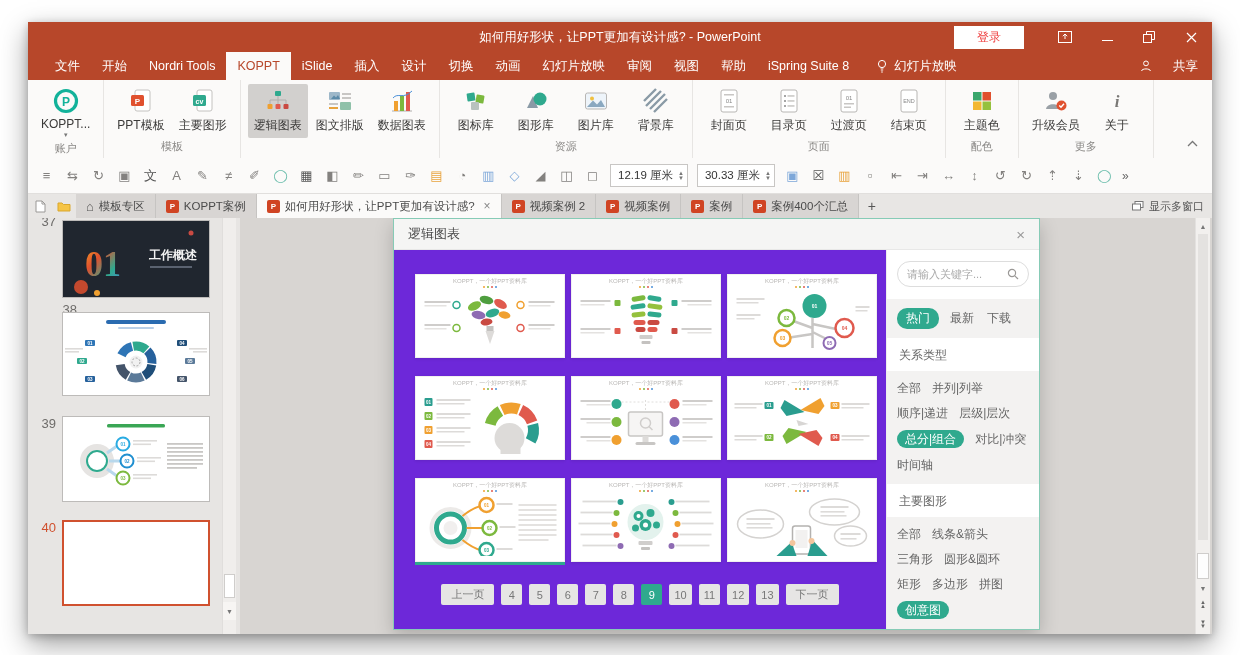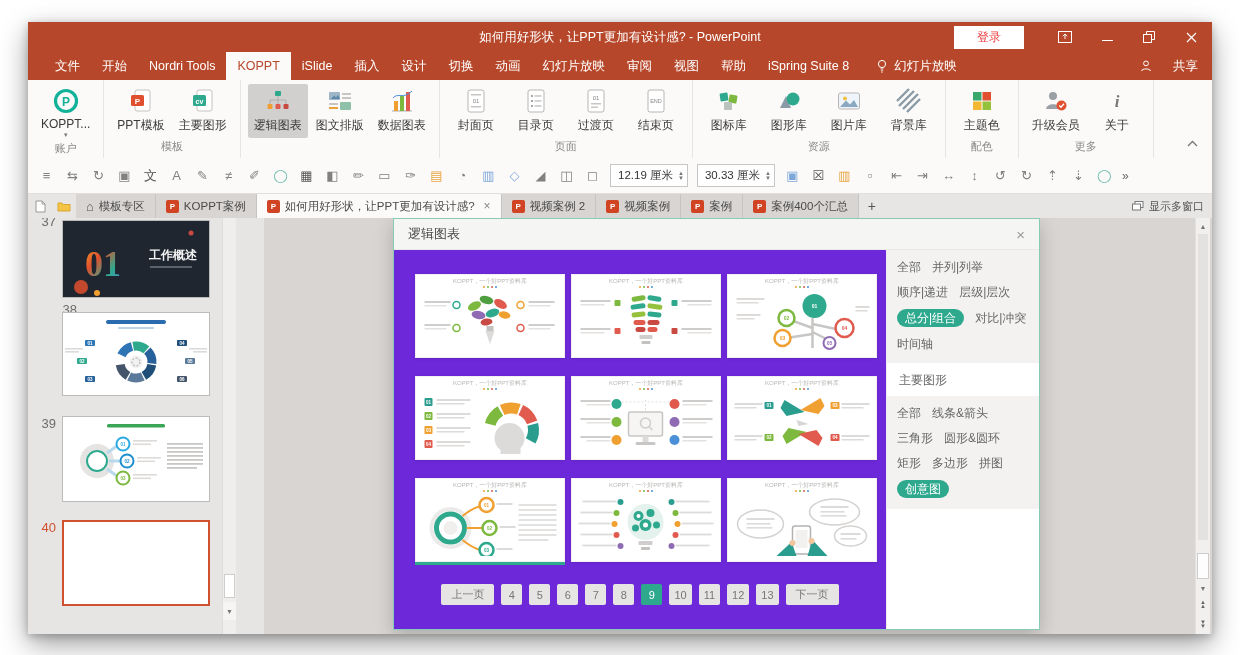--- a/index.html
+++ b/index.html
@@ -48,21 +48,21 @@
   .dticon-ppt{width:13px;height:13px;background:#d04423;color:#fff;font-size:8px;font-weight:bold;display:flex;align-items:center;justify-content:center;border-radius:2px;flex:0 0 auto;}
   .dticon-home{font-size:13px;color:#555;}
   .dtab-close{margin-left:4px;color:#888;font-size:12px;}
   .dt-plus{width:26px;display:flex;align-items:center;justify-content:center;color:#555;font-size:14px;}
   .dt-right{position:absolute;right:8px;top:0;height:24px;display:flex;align-items:center;gap:5px;color:#555;}
 
   
   .workspace{position:absolute;left:0;top:196px;right:0;bottom:0;background:#d8d5d2;overflow:hidden;}
 
   
-  .slidepanel{position:absolute;left:0;top:0;bottom:0;width:212px;background:#e7e5e3;padding-left:24px;}
+  .slidepanel{position:absolute;left:0;top:0;bottom:0;width:212px;background:#e7e5e3;}
   .slide-num{position:absolute;left:6px;width:22px;text-align:right;font-size:13px;color:#6e6c6a;}
   .slide-num.sel{color:#d0512f;}
   .thumb{position:absolute;left:34px;width:148px;background:#fff;border:1px solid #bdbbb9;box-sizing:border-box;overflow:hidden;}
   .thumb.sel{border:2px solid #d0512f;}
   .pscroll{position:absolute;left:194px;top:0;bottom:0;width:13px;background:#f0eeec;border-left:1px solid #e0dedc;}
   .pscroll .pthumb{position:absolute;left:1px;right:1px;bottom:36px;height:22px;background:#fff;border:1px solid #cfcdcb;}
   .pscroll .parrow{position:absolute;left:0;right:0;bottom:14px;height:18px;display:flex;align-items:center;justify-content:center;font-size:7px;color:#777;background:#f7f5f3;}
 
   
   .dialog{position:absolute;left:365px;top:0;width:647px;height:412px;background:#fff;border:1px solid #86cbb6;box-shadow:0 6px 18px rgba(0,0,0,.2);box-sizing:border-box;}
@@ -253,20 +253,63 @@
           </span>
           <span>数据图表</span>
         </div>
       </div>
     </div>
 
     <div class="rgroup">
       <div class="rbuttons">
         <div class="rbtn">
           <span class="ricon">
+            <svg width="26" height="26" viewBox="0 0 26 26">
+                  <rect x="4" y="5" width="8" height="8" rx="1" fill="#2fa98e" transform="rotate(-8 8 9)"></rect>
+                  <rect x="13" y="7" width="8" height="8" rx="1" fill="#7cb93e" transform="rotate(10 17 11)"></rect>
+                  <rect x="8" y="14" width="8" height="8" rx="1" fill="#b9c2bf"></rect>
+                </svg>
+          </span>
+          <span>图标库</span>
+        </div>
+        <div class="rbtn">
+          <span class="ricon">
+            <svg width="26" height="26" viewBox="0 0 26 26">
+                  <path d="M4 20 L10 8 L15 20 Z" fill="#8a9aa6"></path>
+                  <circle cx="17" cy="11" r="6.5" fill="#2fa98e"></circle>
+                </svg>
+          </span>
+          <span>图形库</span>
+        </div>
+        <div class="rbtn">
+          <span class="ricon">
+            <svg width="26" height="26" viewBox="0 0 26 26">
+                  <rect x="2.5" y="5" width="21" height="16" rx="2" fill="#eef4fa" stroke="#b8b6b4"></rect>
+                  <circle cx="9" cy="10.5" r="2" fill="#f0c040"></circle>
+                  <path d="M4 19 L10 12.5 L14 16.5 L18 12 L22 19 Z" fill="#8aa8c0"></path>
+                </svg>
+          </span>
+          <span>图片库</span>
+        </div>
+        <div class="rbtn">
+          <span class="ricon">
+            <svg width="26" height="26" viewBox="0 0 26 26">
+                  <path d="M3 18 L18 3 M7 21 L22 6 M11 24 L24 11 M1 13 L13 1" stroke="#8a9aa6" stroke-width="2.4"></path>
+                </svg>
+          </span>
+          <span>背景库</span>
+        </div>
+      </div>
+      <div class="rgroup-label">资源</div>
+    </div>
+
+    <div class="rgroup">
+      <div class="rbuttons">
+        <div class="rbtn">
+          <span class="ricon">
             <svg width="22" height="26" viewBox="0 0 22 26">
                   <rect x="3" y="2" width="16" height="22" rx="2" fill="#fff" stroke="#b8b6b4"></rect>
                   <rect x="6" y="6" width="10" height="1.5" fill="#c8c6c4"></rect>
                   <text x="11" y="15" font-size="6" fill="#888" text-anchor="middle" font-family="Liberation Sans,sans-serif">01</text>
                   <rect x="6" y="18" width="10" height="1.5" fill="#c8c6c4"></rect>
                 </svg>
           </span>
           <span>封面页</span>
         </div>
         <div class="rbtn">
@@ -298,63 +341,20 @@
           <span class="ricon">
             <svg width="22" height="26" viewBox="0 0 22 26">
                   <rect x="3" y="2" width="16" height="22" rx="2" fill="#fff" stroke="#b8b6b4"></rect>
                   <text x="11" y="14.5" font-size="5.5" fill="#888" text-anchor="middle" font-family="Liberation Sans,sans-serif">END</text>
                 </svg>
           </span>
           <span>结束页</span>
         </div>
       </div>
       <div class="rgroup-label">页面</div>
-    </div>
-
-    <div class="rgroup">
-      <div class="rbuttons">
-        <div class="rbtn">
-          <span class="ricon">
-            <svg width="26" height="26" viewBox="0 0 26 26">
-                  <rect x="4" y="5" width="8" height="8" rx="1" fill="#2fa98e" transform="rotate(-8 8 9)"></rect>
-                  <rect x="13" y="7" width="8" height="8" rx="1" fill="#7cb93e" transform="rotate(10 17 11)"></rect>
-                  <rect x="8" y="14" width="8" height="8" rx="1" fill="#b9c2bf"></rect>
-                </svg>
-          </span>
-          <span>图标库</span>
-        </div>
-        <div class="rbtn">
-          <span class="ricon">
-            <svg width="26" height="26" viewBox="0 0 26 26">
-                  <path d="M4 20 L10 8 L15 20 Z" fill="#8a9aa6"></path>
-                  <circle cx="17" cy="11" r="6.5" fill="#2fa98e"></circle>
-                </svg>
-          </span>
-          <span>图形库</span>
-        </div>
-        <div class="rbtn">
-          <span class="ricon">
-            <svg width="26" height="26" viewBox="0 0 26 26">
-                  <rect x="2.5" y="5" width="21" height="16" rx="2" fill="#eef4fa" stroke="#b8b6b4"></rect>
-                  <circle cx="9" cy="10.5" r="2" fill="#f0c040"></circle>
-                  <path d="M4 19 L10 12.5 L14 16.5 L18 12 L22 19 Z" fill="#8aa8c0"></path>
-                </svg>
-          </span>
-          <span>图片库</span>
-        </div>
-        <div class="rbtn">
-          <span class="ricon">
-            <svg width="26" height="26" viewBox="0 0 26 26">
-                  <path d="M3 18 L18 3 M7 21 L22 6 M11 24 L24 11 M1 13 L13 1" stroke="#8a9aa6" stroke-width="2.4"></path>
-                </svg>
-          </span>
-          <span>背景库</span>
-        </div>
-      </div>
-      <div class="rgroup-label">资源</div>
     </div>
 
     <div class="rgroup">
       <div class="rbuttons">
         <div class="rbtn">
           <span class="ricon">
             <svg width="24" height="24" viewBox="0 0 24 24">
                   <rect x="3" y="3" width="8.5" height="8.5" fill="#3aa76d"></rect>
                   <rect x="12.5" y="3" width="8.5" height="8.5" fill="#e0502e"></rect>
                   <rect x="3" y="12.5" width="8.5" height="8.5" fill="#f2b832"></rect>
@@ -979,21 +979,34 @@
                 <span class="pgbtn active">9</span>
                 <span class="pgbtn">10</span>
                 <span class="pgbtn">11</span>
                 <span class="pgbtn">12</span>
                 <span class="pgbtn">13</span>
                 <span class="pgbtn nav">下一页</span>
               </div>
         </div>
 
         <div class="dlg-side">
+          <div class="search-box">
+            <span class="search-ph">请输入关键字...</span>
+            <svg width="12" height="12" viewBox="0 0 12 12">
+                  <circle cx="5" cy="5" r="3.6" fill="none" stroke="#9a9896" stroke-width="1.2"></circle>
+                  <path d="M7.8 7.8 L11 11" stroke="#9a9896" stroke-width="1.2"></path>
+                </svg>
+          </div>
+          <div class="sort-block" id="sort-tabs">
+                <span class="pill active">热门</span>
+                <span class="pill">最新</span>
+                <span class="pill">下载</span>
+              </div>
           <div id="filter-sections">
+                <div class="fhead">关系类型</div>
                 <div class="fopts">
                   <span class="fopt">全部</span>
                   <span class="fopt">并列|列举</span>
                   <span class="fopt">顺序|递进</span>
                   <span class="fopt">层级|层次</span>
                   <span class="fopt sel">总分|组合</span>
                   <span class="fopt">对比|冲突</span>
                   <span class="fopt">时间轴</span>
                 </div>
                 <div class="fhead">主要图形</div>

